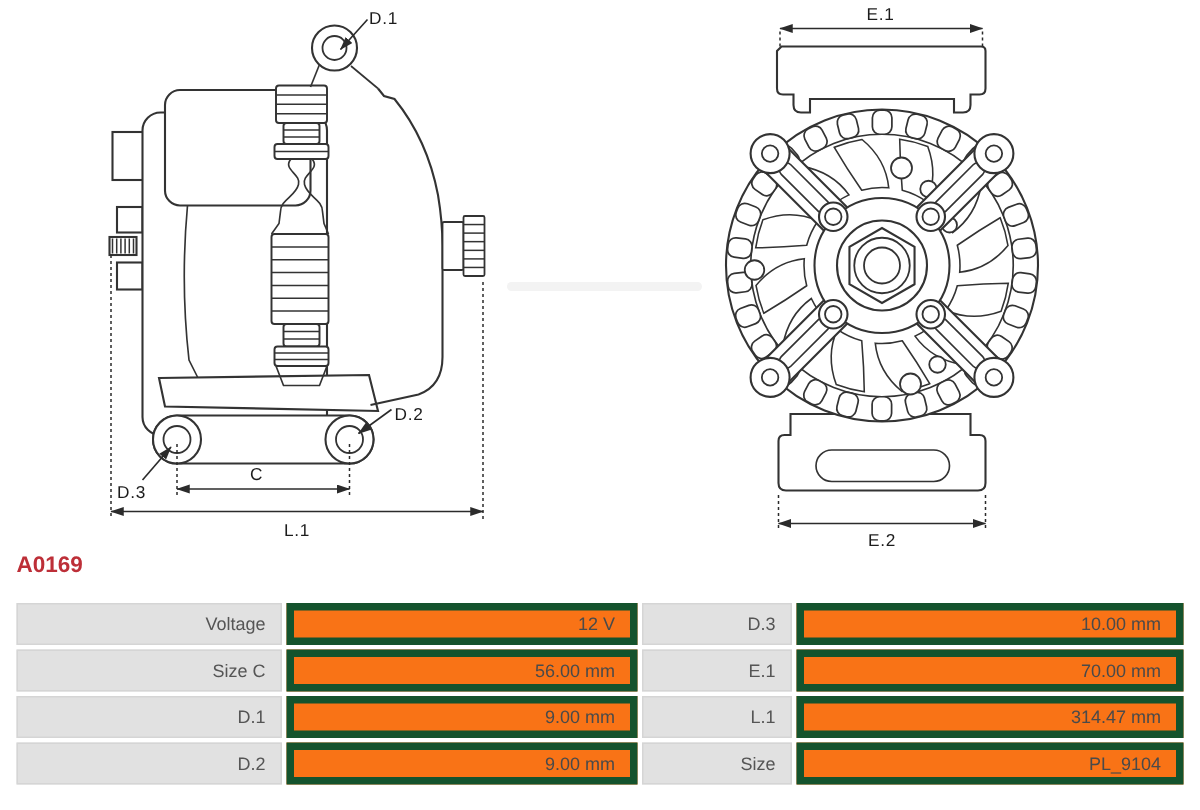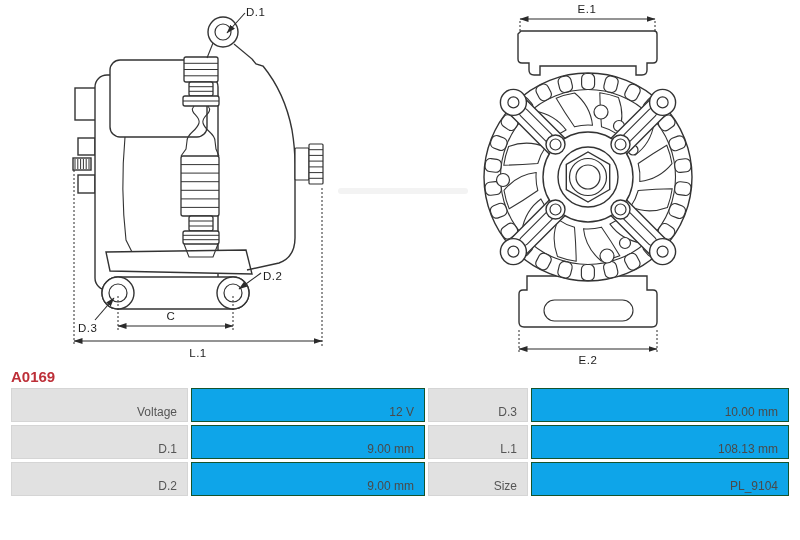--- a/index.html
+++ b/index.html
@@ -14,31 +14,31 @@
   .fw2{fill:#ffffff;stroke:#333333;stroke-width:1.2;}
   .ln{fill:none;stroke:#333333;stroke-width:1.4;}
   .ln2{fill:none;stroke:#333333;stroke-width:1.1;}
   .dim{stroke:#2b2b2b;stroke-width:1.1;fill:none;}
   .ext{stroke:#2b2b2b;stroke-width:1;stroke-dasharray:2 2;fill:none;}
   [data-name="gear-teeth"] rect{fill:#fff;stroke:#333;stroke-width:1.15;}
   [data-name="fan-blades"] path{fill:#fff;stroke:#333;stroke-width:1.05;}
   [data-name="pulley-ribs"] rect{fill:#fff;stroke:#333;stroke-width:1.3;}
   [data-name="pulley-ribs"] line,[data-name="stud-hatch"] line{stroke:#333;stroke-width:1;}
   .part-code{
-    margin:3px 0 0 11px;font-size:15px;font-weight:bold;color:#bd2f38;line-height:16px;
+    margin:3px 0 14px 11px;font-size:15px;font-weight:bold;color:#bd2f38;line-height:16px;
   }
   table.spec{
     border-collapse:separate;border-spacing:3px;margin:0 8px;table-layout:fixed;width:784px;
   }
   table.spec td{
-    font-size:12px;line-height:14px;padding:16px 10px 2px 4px;text-align:right;
+    font-size:12px;line-height:14px;padding:2px 10px 2px 4px;text-align:right;
     overflow:hidden;white-space:nowrap;
   }
   td.lbl{background:#e1e1e1;border:1px solid #d5d5d5;color:#555555;}
-  td.val{background:#0ea5e9;border:1px solid #14532d;color:#4a4a4a;margin-left:27px;}
+  td.val{background:#f97316;border:5px solid #14532d;color:#4a4a4a;margin-left:27px;}
   col.c1{width:177px;}col.c2{width:234px;}col.c3{width:100px;}col.c4{width:258px;}
 </style>
 </head>
 <body>
 
 <div class="diagram-wrap" data-name="alternator-technical-drawing">
 <svg width="800" height="366" viewBox="0 0 800 366" data-name="diagram-svg">
   <defs>
     <marker id="arr" orient="auto-start-reverse" markerWidth="10" markerHeight="7" refX="8.5" refY="3" markerUnits="userSpaceOnUse">
       <path d="M0,0 L9,3 L0,6 Z" fill="#2b2b2b"></path>
@@ -264,24 +264,30 @@
       <col class="c4">
     </colgroup>
   <tbody>
     <tr data-name="table-row">
       <td class="lbl" data-name="spec-label">Voltage</td>
       <td class="val" data-name="spec-value">12 V</td>
       <td class="lbl" data-name="spec-label">D.3</td>
       <td class="val" data-name="spec-value">10.00 mm</td>
     </tr>
     <tr data-name="table-row">
+      <td class="lbl" data-name="spec-label">Size C</td>
+      <td class="val" data-name="spec-value">56.00 mm</td>
+      <td class="lbl" data-name="spec-label">E.1</td>
+      <td class="val" data-name="spec-value">70.00 mm</td>
+    </tr>
+    <tr data-name="table-row">
       <td class="lbl" data-name="spec-label">D.1</td>
       <td class="val" data-name="spec-value">9.00 mm</td>
       <td class="lbl" data-name="spec-label">L.1</td>
-      <td class="val" data-name="spec-value">108.13 mm</td>
+      <td class="val" data-name="spec-value">314.47 mm</td>
     </tr>
     <tr data-name="table-row">
       <td class="lbl" data-name="spec-label">D.2</td>
       <td class="val" data-name="spec-value">9.00 mm</td>
       <td class="lbl" data-name="spec-label">Size</td>
       <td class="val" data-name="spec-value">PL_9104</td>
     </tr>
   </tbody>
 </table>
 

